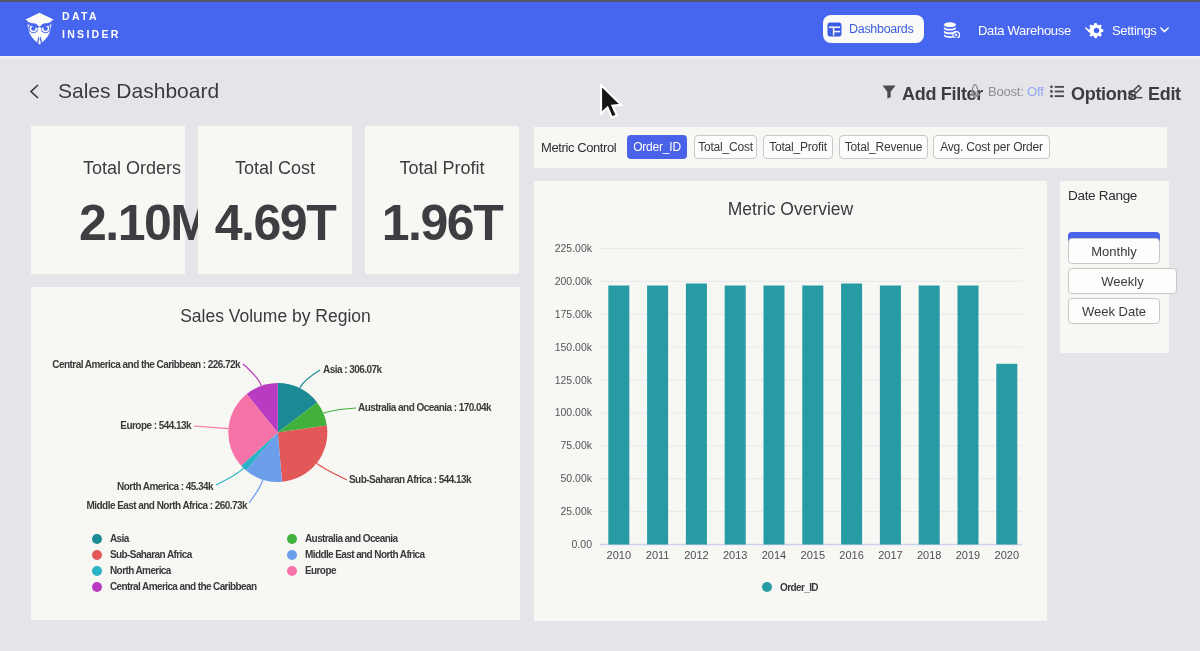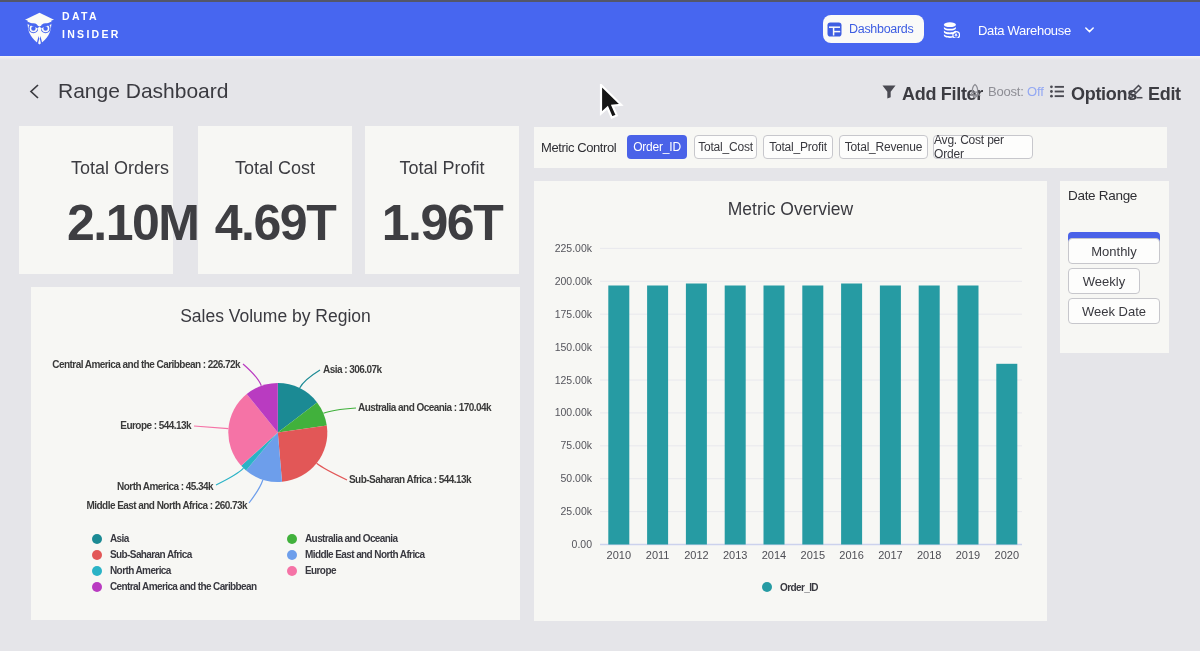--- a/index.html
+++ b/index.html
@@ -62,26 +62,35 @@
       <path d="M0.9,8.1 C0.9,9.4 3.6,10.5 6.9,10.5 C10.2,10.5 12.9,9.4 12.9,8.1 L12.9,9.9 C12.9,11.2 10.2,12.3 6.9,12.3 C3.6,12.3 0.9,11.2 0.9,9.9 Z" fill="#fff"></path>
       <path d="M0.9,11.8 C0.9,13.1 3.6,14.2 6.9,14.2 C8,14.2 9,14.1 9.9,13.9 L9.9,15.6 C9,15.8 8,15.9 6.9,15.9 C3.6,15.9 0.9,14.8 0.9,13.5 Z" fill="#fff"></path>
       <circle cx="13.2" cy="13" r="3.3" fill="none" stroke="#fff" stroke-width="1.2"></circle>
       <path d="M12,13.8 L13,11.6 L14,13.8 Z M15,14.9 L15.8,14.9" stroke="#fff" stroke-width="0.9" fill="none"></path>
     </svg>
     <span>Data Warehouse</span>
     <svg class="caret" width="9" height="6" viewBox="0 0 11 7">
         <path d="M1,1 L5.5,5.5 L10,1" stroke="#fff" stroke-width="1.8" fill="none" stroke-linecap="round"></path>
       </svg>
   </div>
+  <div class="hdr-item" style="left:1088px;">
+    <svg width="17" height="17" viewBox="0 0 20 20" style="margin-right:7px;">
+      <path fill="#fff" d="M10,13.2a3.2,3.2 0 1,1 0-6.4a3.2,3.2 0 1,1 0,6.4zm8.1-2.1l-0.1-2.3l-2.3-0.8l-0.6-1.4l1.1-2.2l-1.7-1.6l-2.1,1.1l-1.5-0.6l-0.9-2.2l-2.3,0.1l-0.8,2.2l-1.5,0.6l-2.1-1.1l-1.6,1.7l1,2.1l-0.6,1.5l-2.2,0.9l0.1,2.3l2.2,0.8l0.6,1.4l-1,2.2l1.7,1.6l2.1-1.1l1.4,0.6l0.9,2.2l2.3-0.1l0.8-2.2l1.4-0.6l2.2,1.1l1.6-1.7l-1.1-2.1l0.6-1.5z"></path>
+    </svg>
+    <span>Settings</span>
+    <svg class="caret" width="9" height="6" viewBox="0 0 11 7">
+        <path d="M1,1 L5.5,5.5 L10,1" stroke="#fff" stroke-width="1.8" fill="none" stroke-linecap="round"></path>
+      </svg>
+  </div>
 </div>
 
 <svg class="abs" style="left:27px; top:83px;" width="16" height="17" viewBox="0 0 16 17">
     <path d="M11,2 L4,8.5 L11,15" stroke="#3a3a40" stroke-width="1.7" fill="none"></path>
   </svg>
-<div id="ttl">Range Dashboard</div>
+<div id="ttl">Sales Dashboard</div>
 
 <svg class="abs" style="left:882px; top:85px;" width="14" height="14" viewBox="0 0 15 15">
     <path d="M0.5,0.5 L14.5,0.5 L9.3,7.2 L9.3,13.2 L5.7,14.5 L5.7,7.2 Z" fill="#4a4a52"></path>
   </svg>
 <div class="tb-item" style="left:902px;">Add Filter</div>
 <svg class="abs" style="left:967px; top:83px;" width="16" height="17" viewBox="0 0 24 25">
     <path fill="none" stroke="#8e8e95" stroke-width="1.9" d="M12,2 C15,4.5 16.5,8.5 15.8,13.5 L8.2,13.5 C7.5,8.5 9,4.5 12,2 Z M8.4,13.5 L5.5,18 L8.6,17 M15.6,13.5 L18.5,18 L15.4,17 M10.2,16.5 L9.6,21 M13.8,16.5 L14.4,21 M12,17 L12,22.5"></path>
   </svg>
 <div class="tb-item" style="left:988px; color:#8e8e95; font-weight:normal; font-size:13px; letter-spacing:-0.2px;">Boost: <span style="color:#93a8f3;">Off</span></div>
 <svg class="abs" style="left:1050px; top:85px;" width="14" height="13" viewBox="0 0 15 14">
@@ -92,21 +101,21 @@
   <circle cx="1.5" cy="12" r="1.5" fill="#4a4a52"></circle>
     <rect x="5" y="11" width="10" height="2" fill="#4a4a52"></rect>
 </svg>
 <div class="tb-item" style="left:1071px;">Options</div>
 <svg class="abs" style="left:1128px; top:83px;" width="16" height="16" viewBox="0 0 16 16">
     <path d="M1.5,11.5 L10.5,2.5 L13,5 L4,14 L1,14.5 Z" fill="none" stroke="#4a4a52" stroke-width="1.5"></path>
     <path d="M8.5,14.7 L14.5,14.7" stroke="#4a4a52" stroke-width="1.5"></path>
   </svg>
 <div class="tb-item" style="left:1148px;">Edit</div>
 
-<div class="kpi" style="left:19px;padding-left:48px;">
+<div class="kpi" style="left:31px;padding-left:48px;">
     <div class="t">Total Orders</div>
     <div class="v">2.10M</div>
   </div>
 <div class="kpi" style="left:198px;">
     <div class="t">Total Cost</div>
     <div class="v">4.69T</div>
   </div>
 <div class="kpi" style="left:365px;">
     <div class="t">Total Profit</div>
     <div class="v">1.96T</div>
@@ -148,21 +157,21 @@
 <div class="leg" style="left:287px; top:533px;align-items:flex-end;"><span class="dot" style="background:#41B13C;"></span>Australia and Oceania</div>
 <div class="leg" style="left:287px; top:549px;"><span class="dot" style="background:#6D9EEB;"></span>Middle East and North Africa</div>
 <div class="leg" style="left:287px; top:565px;"><span class="dot" style="background:#F573A6;"></span>Europe</div>
 
 <div class="card" style="left:534px; top:127px; width:633px; height:41px;"></div>
 <div class="abs" style="left:541px; top:140px; font-size:13px; letter-spacing:-0.4px; color:#2e2e33;">Metric Control</div>
 <div class="bbtn" style="left:627px; top:135px; width:60px; height:24px; font-size:12px; letter-spacing:-0.2px;">Order_ID</div>
 <div class="wbtn" style="left:694px; top:135px; width:63px; height:24px; font-size:12px; letter-spacing:-0.2px;">Total_Cost</div>
 <div class="wbtn" style="left:763px; top:135px; width:70px; height:24px; font-size:12px; letter-spacing:-0.2px;">Total_Profit</div>
 <div class="wbtn" style="left:839px; top:135px; width:89px; height:24px; font-size:12px; letter-spacing:-0.2px;">Total_Revenue</div>
-<div class="wbtn" style="left:933px; top:135px; width:100px; height:24px; font-size:12px; letter-spacing:-0.2px;">Avg. Cost per Order</div>
+<div class="wbtn" style="left:933px; top:135px; width:117px; height:24px; font-size:12px; letter-spacing:-0.2px;">Avg. Cost per Order</div>
 
 <div class="card" style="left:534px; top:181px; width:513px; height:440px;">
   <div class="ctitle" style="top:18px;">Metric Overview</div>
 </div>
 
 <svg class="abs" style="left:534px; top:181px;" width="513" height="440" viewBox="0 0 513 440" font-family="Liberation Sans, sans-serif">
   <text x="58" y="367.0" text-anchor="end" font-size="10.5" fill="#55555c">0.00</text>
   <line x1="66" x2="488" y1="330.6" y2="330.6" stroke="#e8e8ed" stroke-width="1"></line>
   <text x="58" y="334.1" text-anchor="end" font-size="10.5" fill="#55555c">25.00k</text>
   <line x1="66" x2="488" y1="297.7" y2="297.7" stroke="#e8e8ed" stroke-width="1"></line>
@@ -204,19 +213,19 @@
   <text x="434.0" y="378.0" text-anchor="middle" font-size="11" fill="#4e4e55">2019</text>
   <rect x="462.3" y="182.8" width="21" height="180.7" fill="#269BA3"></rect>
   <text x="472.8" y="378.0" text-anchor="middle" font-size="11" fill="#4e4e55">2020</text>
 </svg>
 <div class="leg" style="left:762px; top:581.5px;"><span class="dot" style="background:#269BA3;"></span>Order_ID</div>
 
 <div class="card" style="left:1060px; top:181px; width:109px; height:172px;"></div>
 <div class="abs" style="left:1068px; top:188px; font-size:13.5px; letter-spacing:-0.3px; font-weight:500; color:#2e2e33;">Date Range</div>
 <div class="bbtn" style="left:1068px; top:208px; width:92px; height:26px; font-size:13px;margin-top:24px;">Year</div>
 <div class="wbtn" style="left:1068px; top:238px; width:92px; height:26px; font-size:13px;">Monthly</div>
-<div class="wbtn" style="left:1068px; top:268px; width:72px; height:26px; font-size:13px;">Weekly</div>
+<div class="wbtn" style="left:1068px; top:268px; width:109px; height:26px; font-size:13px;">Weekly</div>
 <div class="wbtn" style="left:1068px; top:298px; width:92px; height:26px; font-size:13px;">Week Date</div>
 
 <svg class="abs" style="left:597px; top:84px;" width="27" height="39" viewBox="0 0 27 39">
   <path d="M4,1 L4,29.5 L10.5,23.7 L14.8,33.6 L19.8,31.4 L15.5,21.6 L24.2,20.8 Z" fill="#151515" stroke="#fff" stroke-width="2.2"></path>
 </svg>
 <div class="abs" style="left:0; top:56px; width:1200px; height:4px; background:linear-gradient(#f3f3f6,#e5e5e9);"></div>
 
 </body></html>

